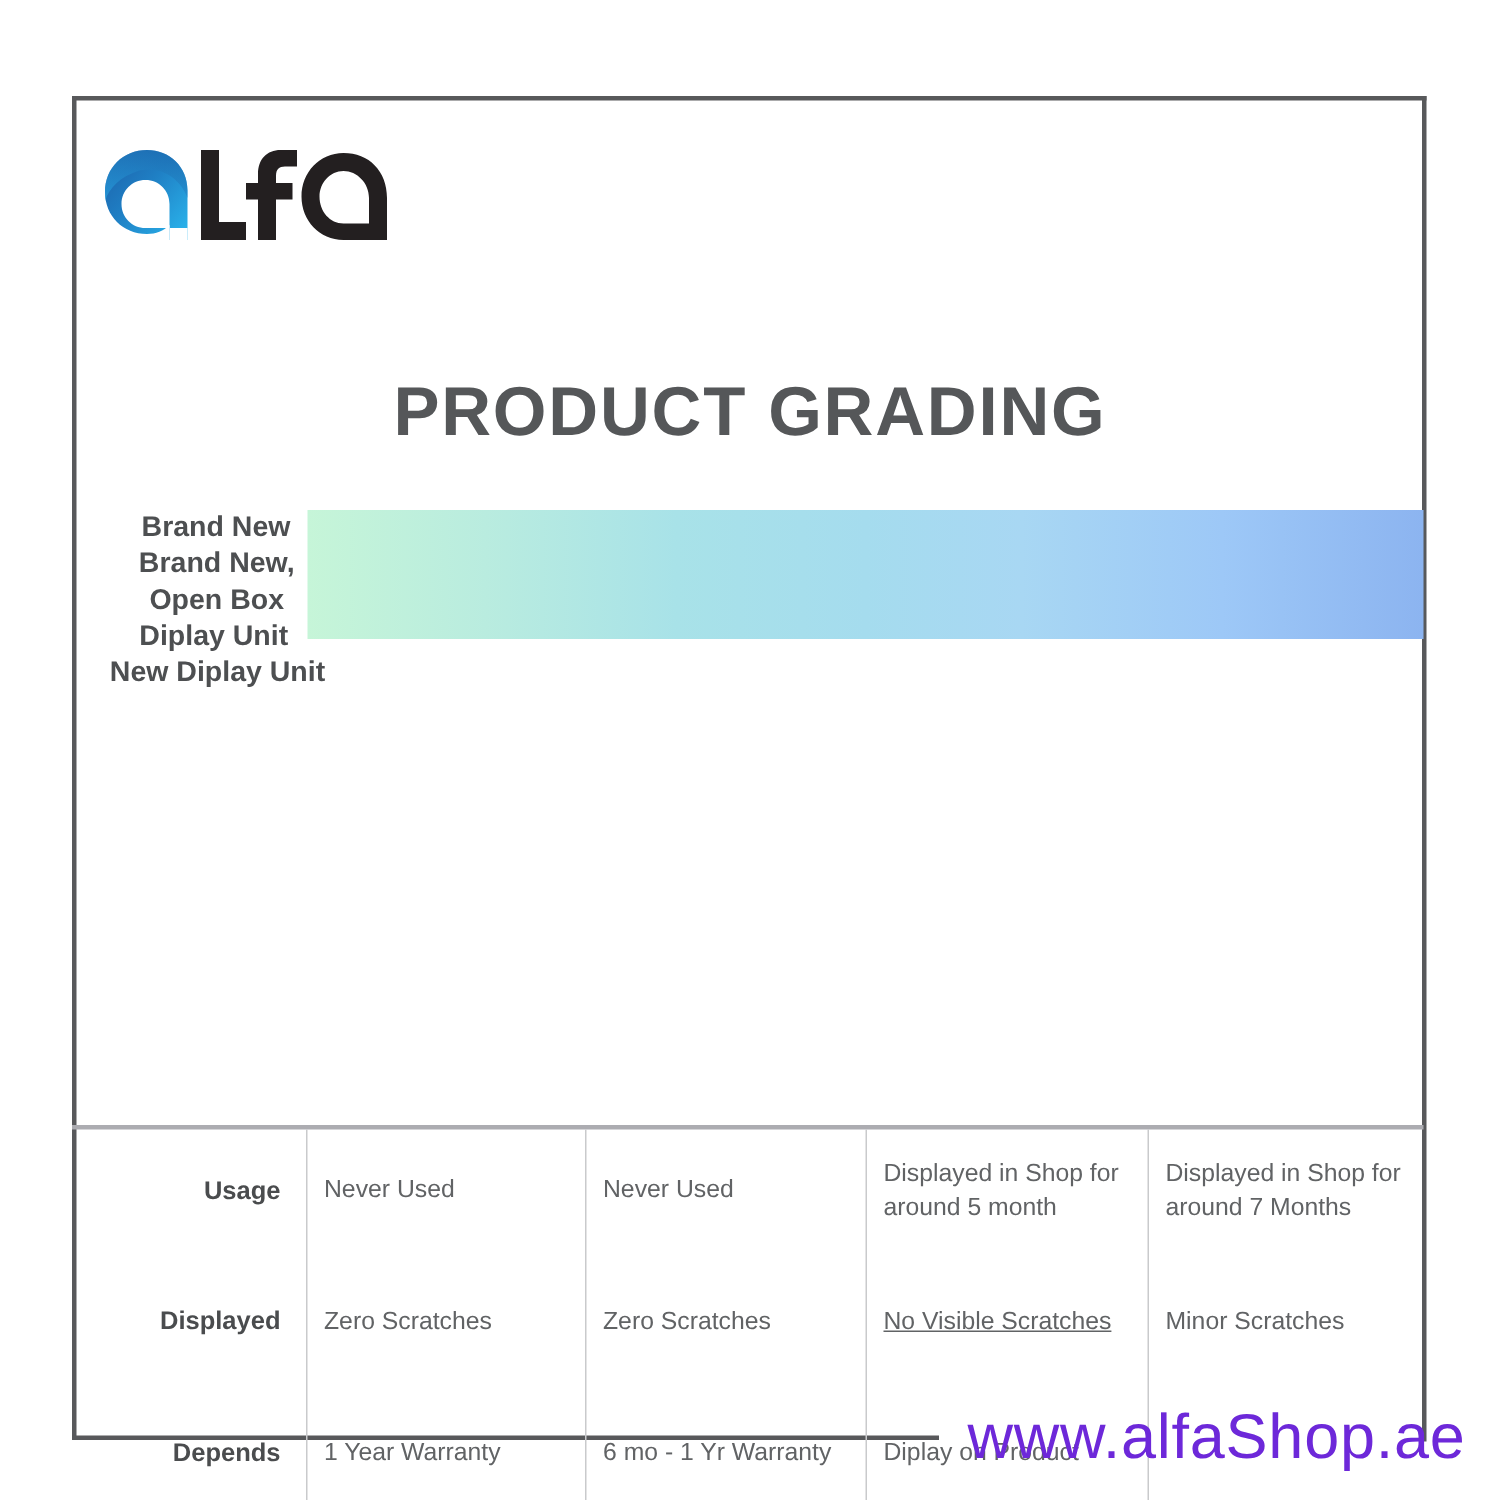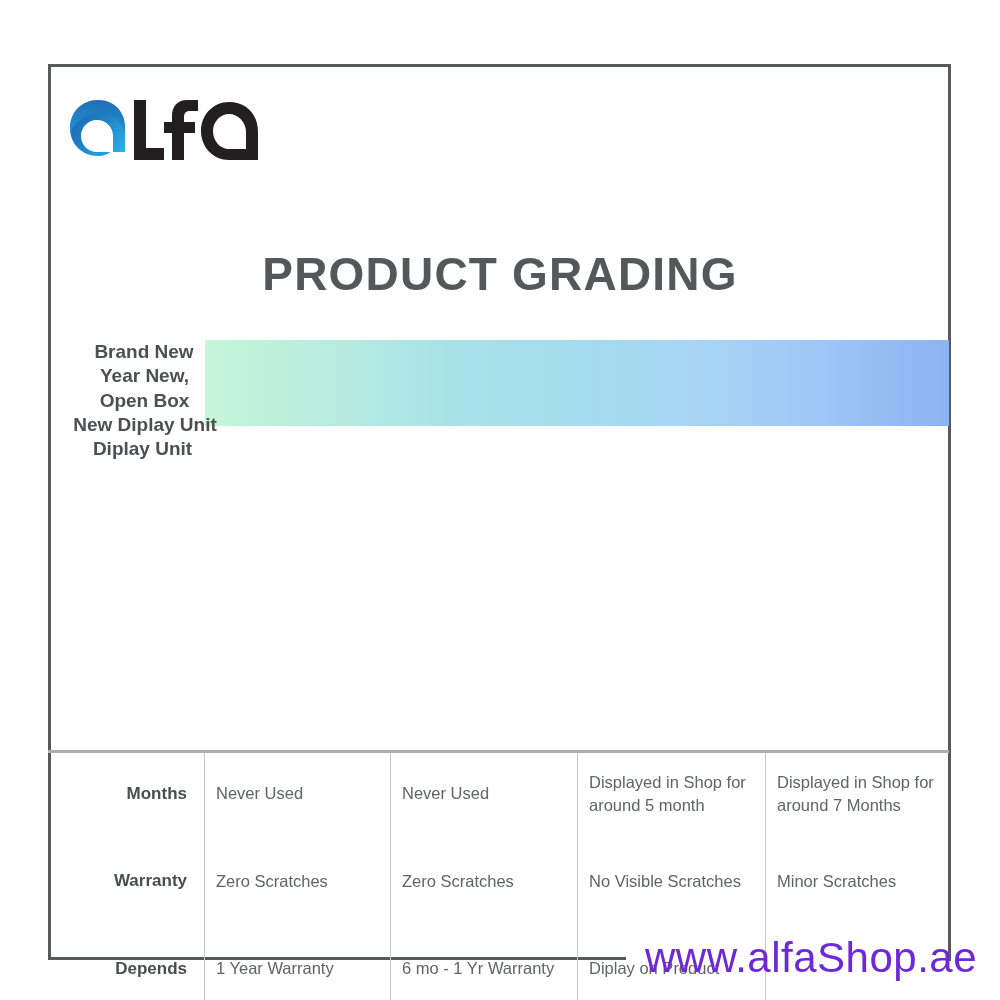--- a/index.html
+++ b/index.html
@@ -121,51 +121,51 @@
 
   <div class="title">PRODUCT GRADING</div>
 
   <div class="table">
 
     <div class="header-row">
       <div class="header-band"></div>
       <div class="header-cells">
         <div class="hc-spacer"></div>
         <div class="hc c1">Brand New</div>
-        <div class="hc c2" style="white-space:pre-line;">Year New,
+        <div class="hc c2" style="white-space:pre-line;">Brand New,
 Open Box</div>
+        <div class="hc c4">Diplay Unit</div>
         <div class="hc c3">New Diplay Unit</div>
-        <div class="hc c4">Diplay Unit</div>
       </div>
     </div>
 
     <div class="thick-rule"></div>
 
     <div class="vline v1"></div>
     <div class="vline v2"></div>
     <div class="vline v3"></div>
     <div class="vline v4"></div>
 
     <div class="body">
 
       <div class="grid-row">
-        <div class="label-cell">Months</div>
+        <div class="label-cell">Usage</div>
         <div class="data-cell c1">Never Used</div>
         <div class="data-cell c2">Never Used</div>
         <div class="data-cell c3">Displayed in Shop for around 5 month</div>
         <div class="data-cell c4" style="white-space:normal;">
             <span>Displayed in Shop for around 7 Months</span>
           </div>
       </div>
 
       <div class="grid-row">
-        <div class="label-cell">Warranty</div>
+        <div class="label-cell">Displayed</div>
         <div class="data-cell c1">Zero Scratches</div>
         <div class="data-cell c2">Zero Scratches</div>
-        <div class="data-cell c3" style="white-space:nowrap;">No Visible Scratches</div>
+        <div class="data-cell c3" style="white-space:nowrap;text-decoration:underline;">No Visible Scratches</div>
         <div class="data-cell c4">Minor Scratches</div>
       </div>
 
       <div class="grid-row">
         <div class="label-cell">Depends</div>
         <div class="data-cell c1">1 Year Warranty</div>
         <div class="data-cell c2" style="white-space:nowrap;">6 mo - 1 Yr Warranty</div>
         <div class="data-cell c4">Diplay on Product</div>
       </div>
 

